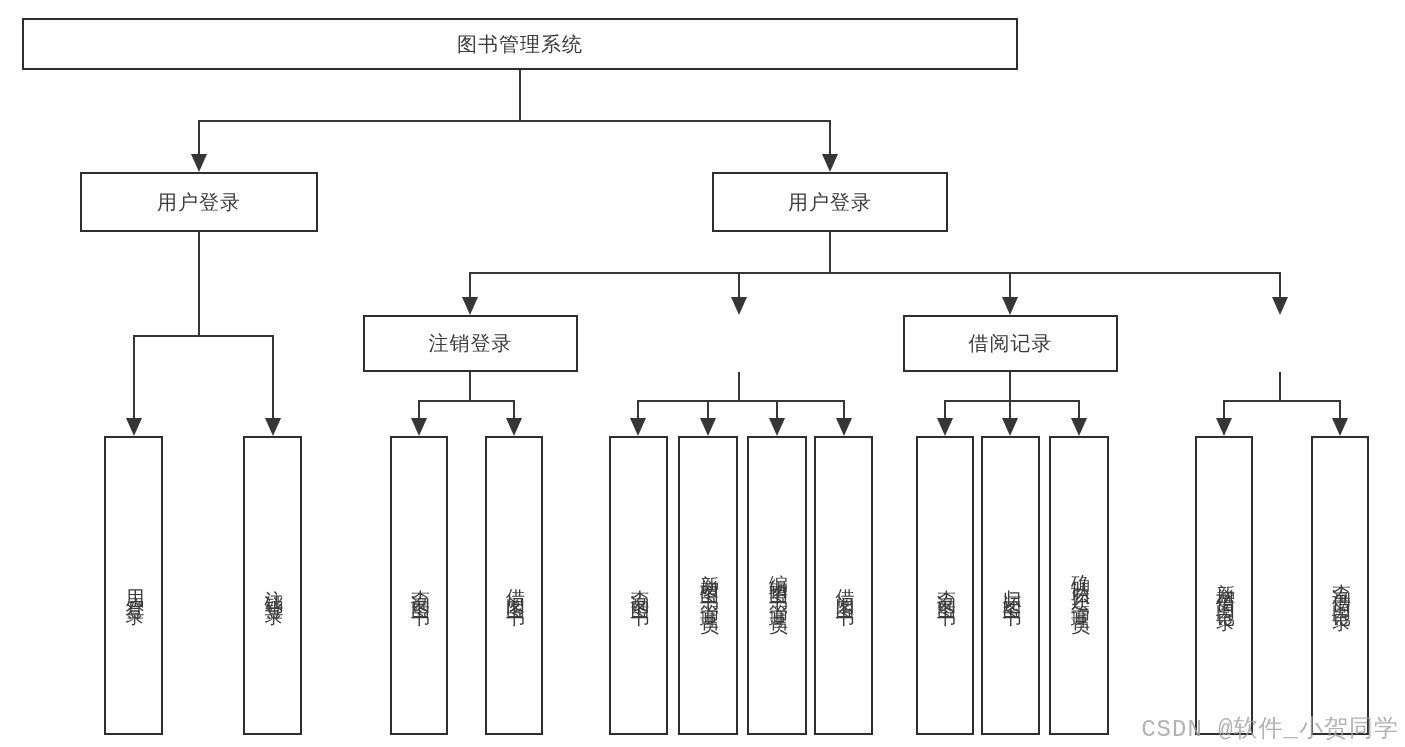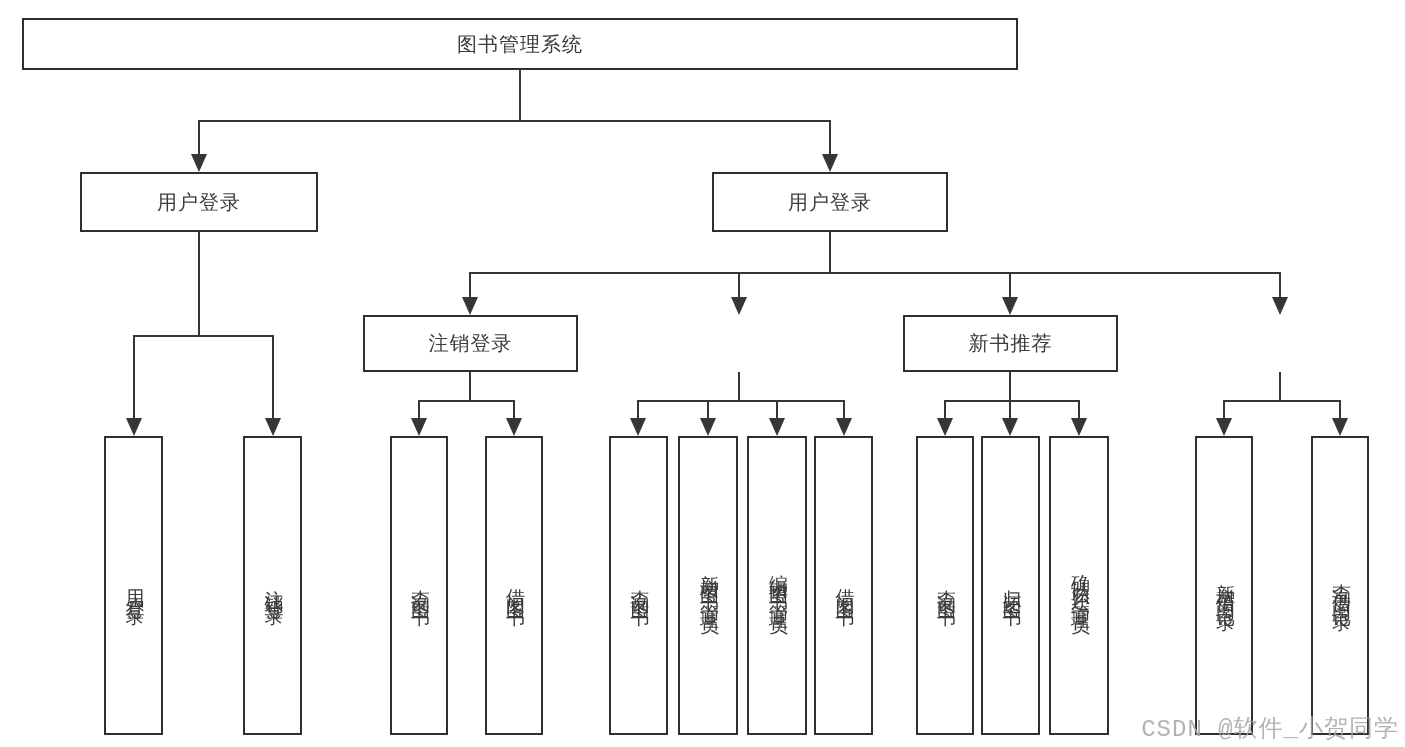--- a/index.html
+++ b/index.html
@@ -62,21 +62,21 @@
   <div class="vline" style="left:469px;top:272px;height:27px;"></div>
   <div class="arrow" style="left:462px;top:297px;"></div>
   <div class="vline" style="left:738px;top:272px;height:27px;"></div>
   <div class="arrow" style="left:731px;top:297px;"></div>
   <div class="vline" style="left:1009px;top:272px;height:27px;"></div>
   <div class="arrow" style="left:1002px;top:297px;"></div>
   <div class="vline" style="left:1279px;top:272px;height:27px;"></div>
   <div class="arrow" style="left:1272px;top:297px;"></div>
 
   <div class="node" style="left:363px;top:315px;width:215px;height:57px;">注销登录</div>
-  <div class="node" style="left:903px;top:315px;width:215px;height:57px;">新书推荐</div>
+  <div class="node" style="left:903px;top:315px;width:215px;height:57px;">借阅记录</div>
 
   <div class="vline" style="left:469px;top:372px;height:29px;"></div>
   <div class="hline" style="left:418px;top:400px;width:97px;"></div>
   <div class="vline" style="left:418px;top:400px;height:20px;"></div>
   <div class="arrow" style="left:411px;top:418px;"></div>
   <div class="vline" style="left:513px;top:400px;height:20px;"></div>
   <div class="arrow" style="left:506px;top:418px;"></div>
 
   <div class="vline" style="left:738px;top:372px;height:29px;"></div>
   <div class="hline" style="left:638px;top:400px;width:207px;"></div>

